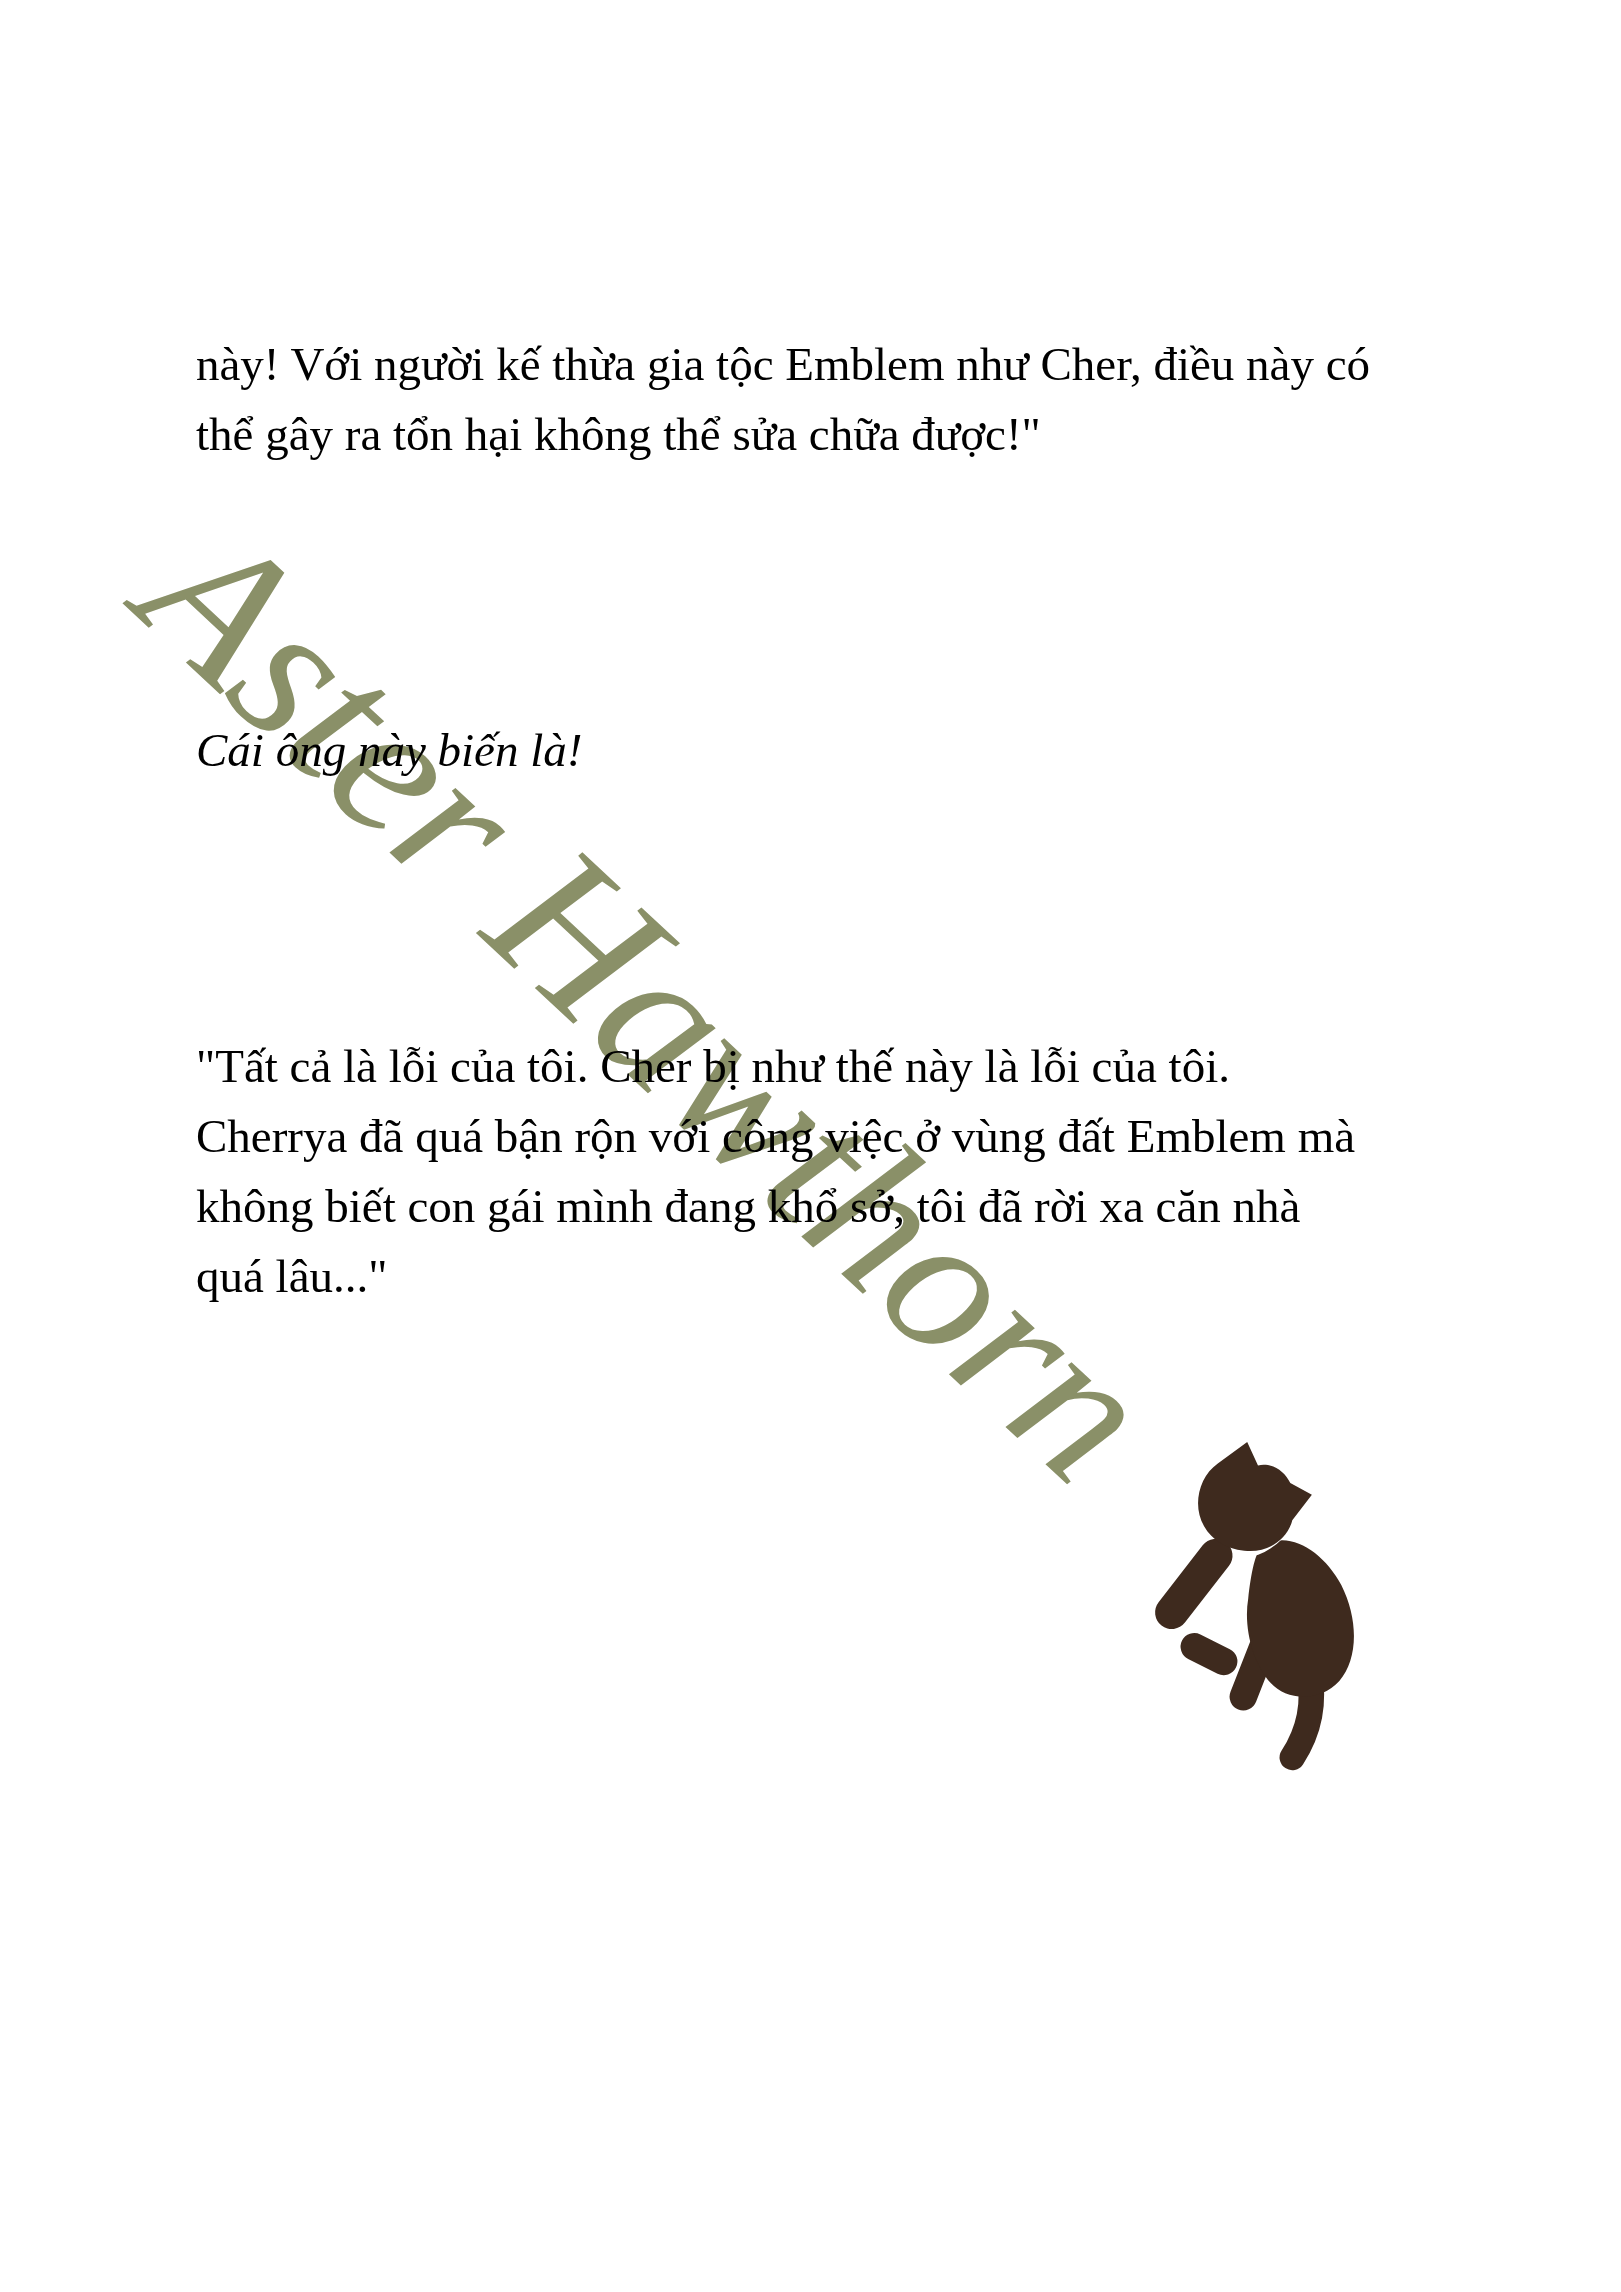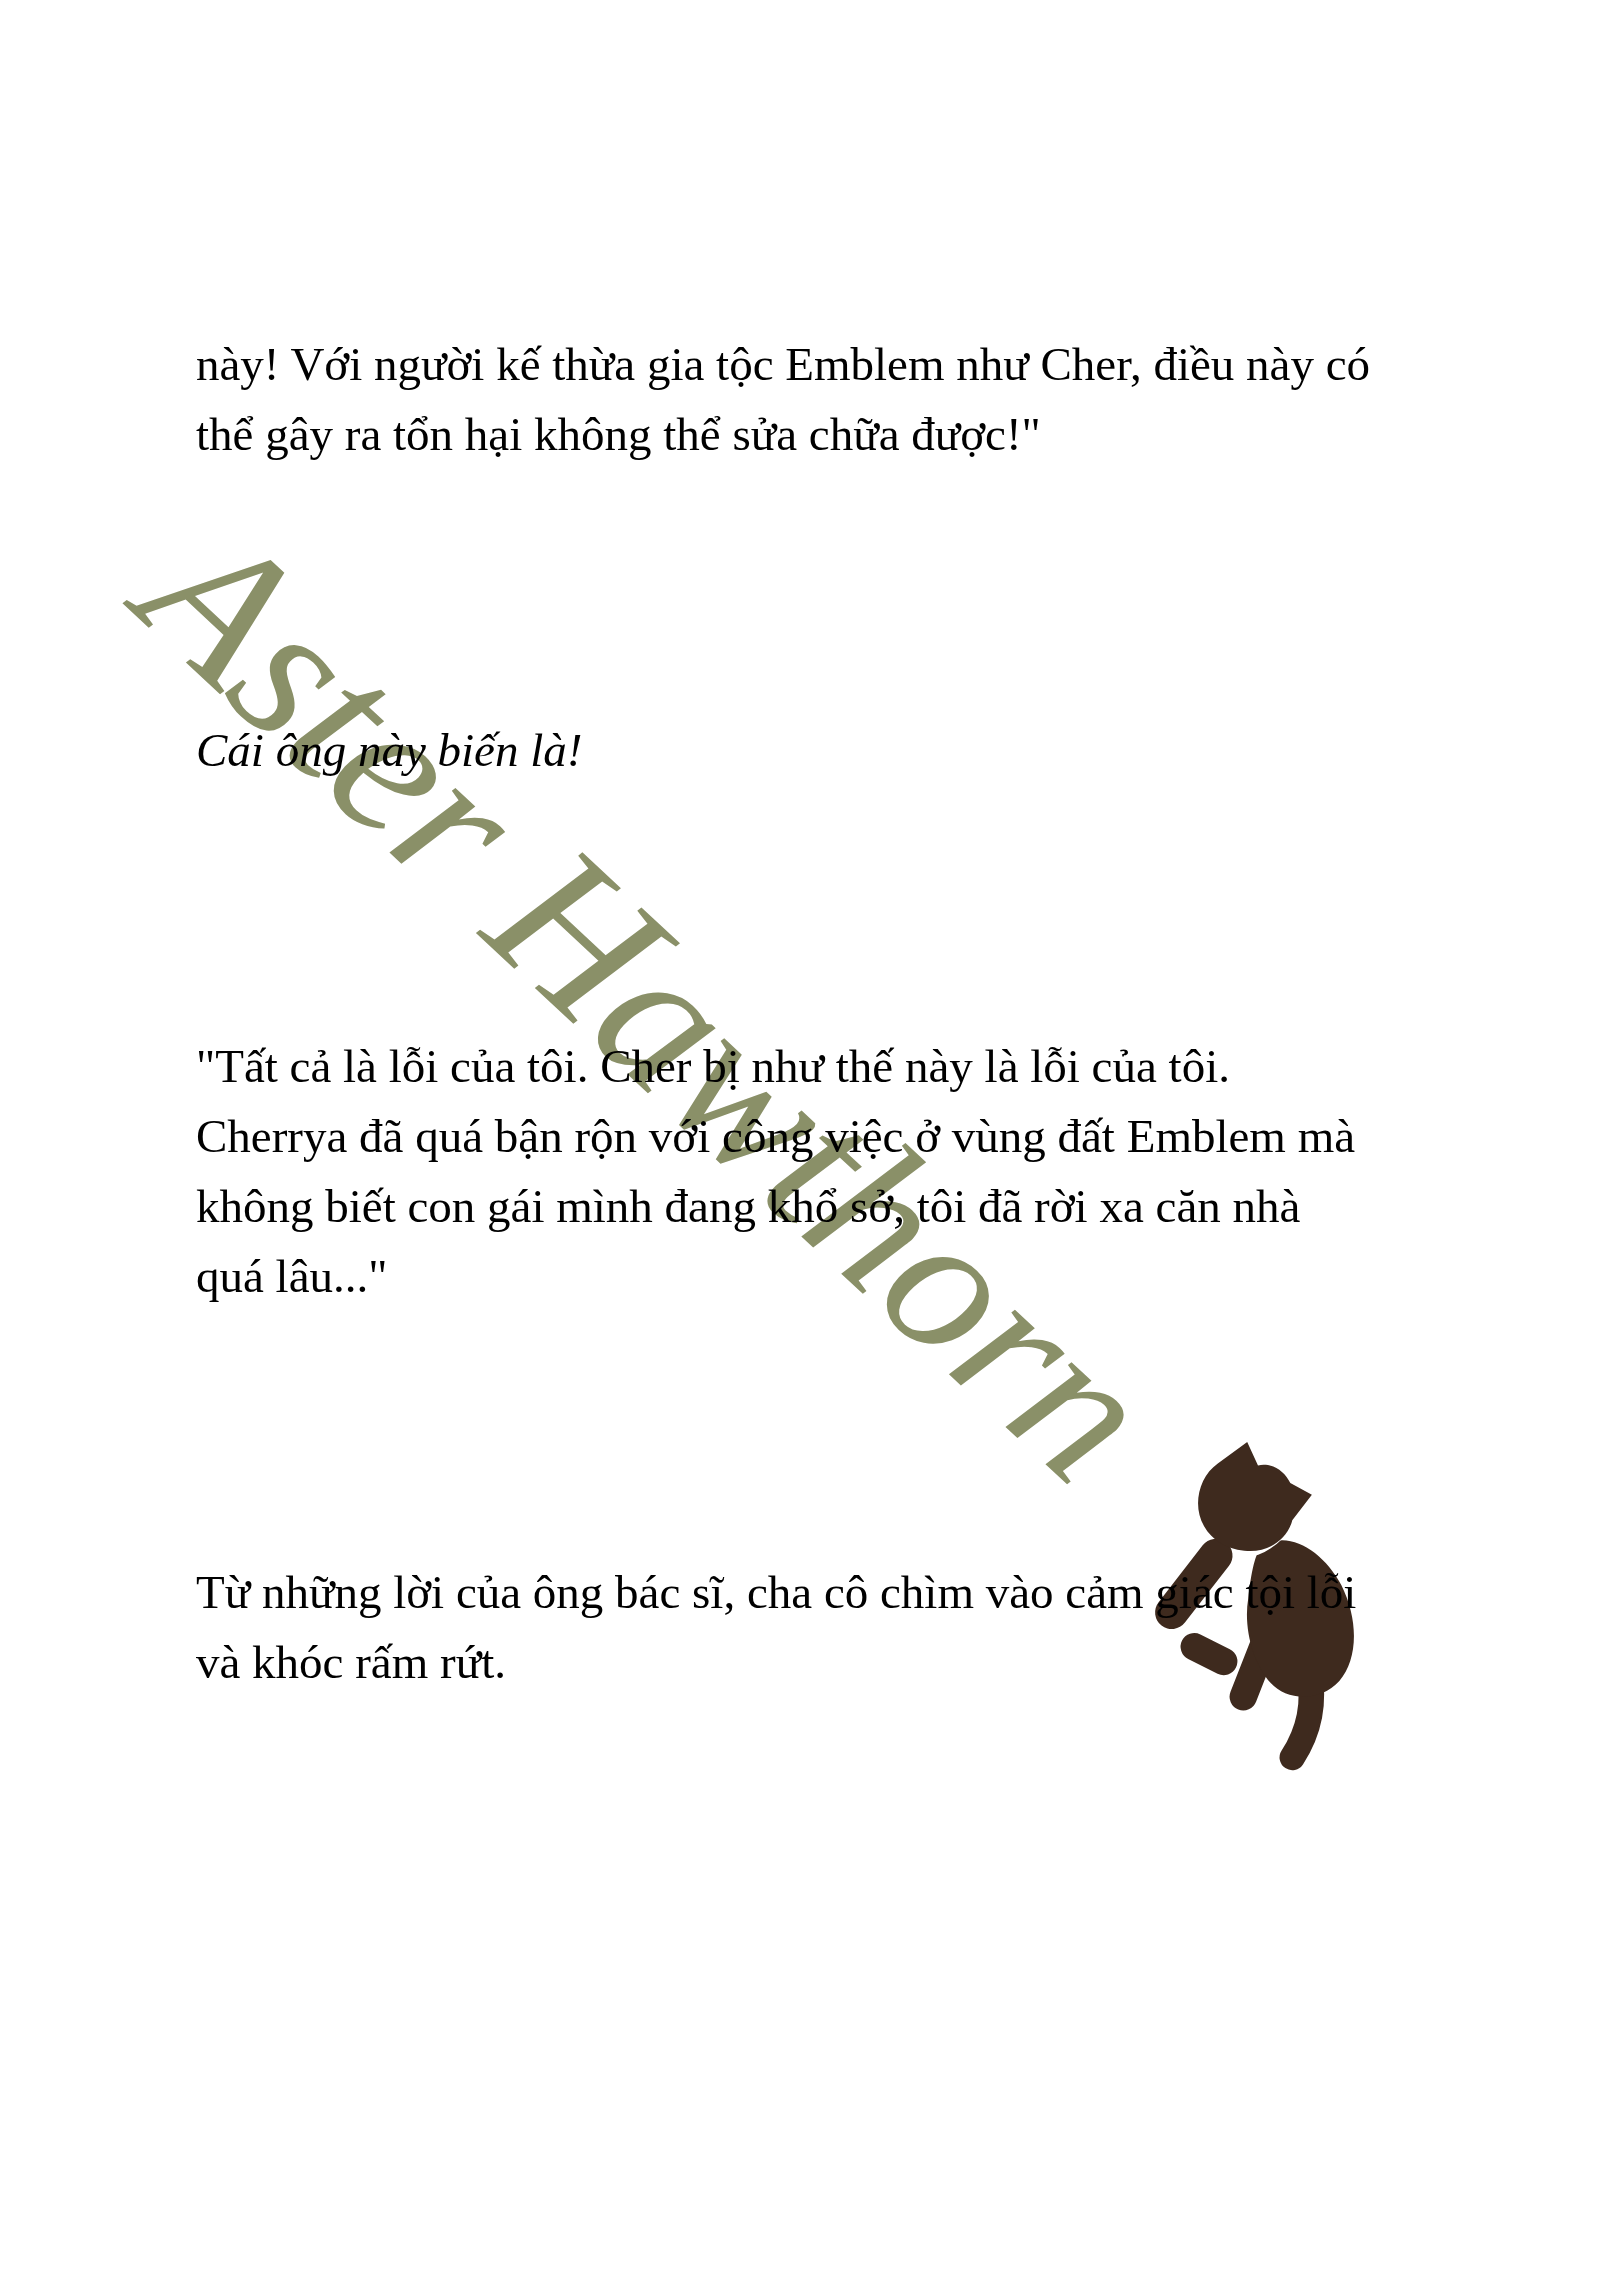--- a/index.html
+++ b/index.html
@@ -64,22 +64,20 @@
   <div class="watermark">Aster Hawthorn</div>
 
   <div class="text-column">
     <p>này! Với người kế thừa gia tộc Emblem như Cher, điều này có
 thể gây ra tổn hại không thể sửa chữa được!"</p>
     <p class="italic">Cái ông này biến là!</p>
     <p>"Tất cả là lỗi của tôi. Cher bị như thế này là lỗi của tôi.
 Cherrya đã quá bận rộn với công việc ở vùng đất Emblem mà
 không biết con gái mình đang khổ sở, tôi đã rời xa căn nhà
 quá lâu..."</p>
-    <p>Từ những lời của ông bác sĩ, cha cô chìm vào cảm giác tội lỗi
-và khóc rấm rứt.</p>
     
     
     
   </div>
 
   <svg class="cat-figure" viewBox="0 0 225 350" xmlns="http://www.w3.org/2000/svg">
     <g fill="#3e2a1e" stroke="none">
 
       <path d="M165,240 C172,275 163,305 148,328" fill="none" stroke="#3e2a1e" stroke-width="26" stroke-linecap="round"></path>
 

